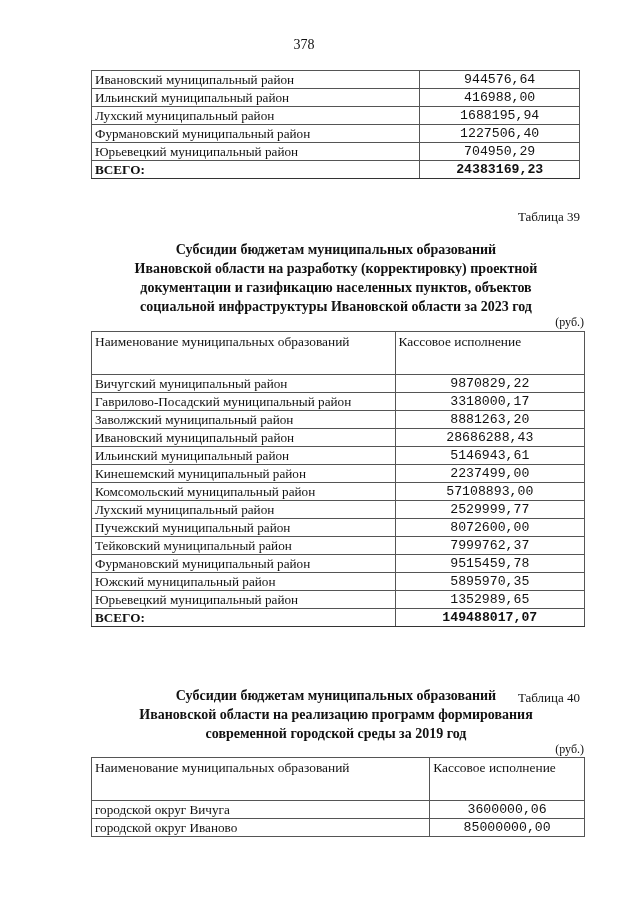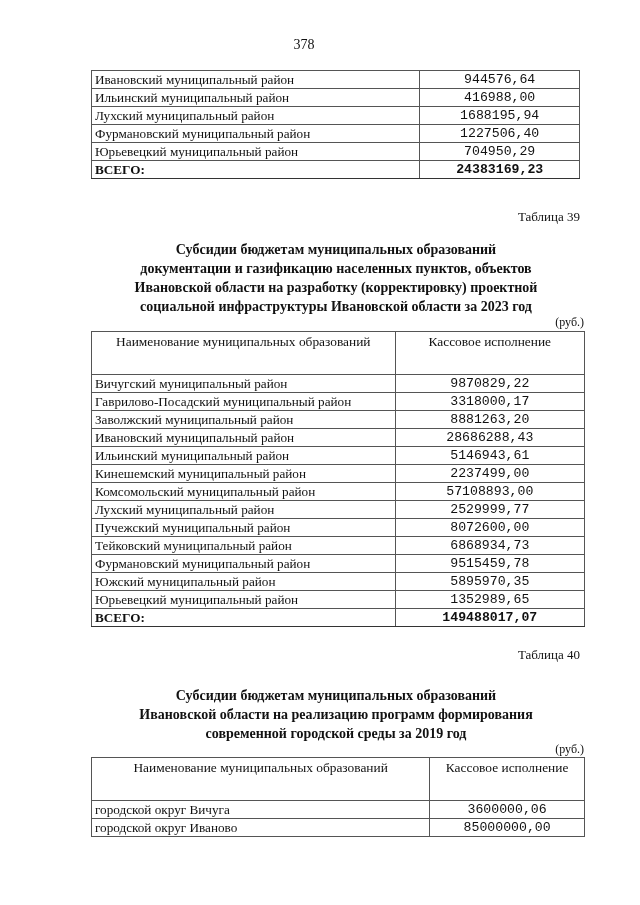--- a/index.html
+++ b/index.html
@@ -15,38 +15,38 @@
   table.doc {
     position: absolute; border-collapse: collapse;
     font-size: 13.2px; line-height: 16px;
   }
   table.doc td {
     border: 1px solid #555; padding: 0 3px; height: 17px; vertical-align: middle;
     white-space: nowrap;
   }
   table.doc td.val { text-align: center; font-family: Liberation Mono, monospace; }
   table.doc tr.total td { font-weight: bold; border-bottom: 1.5px solid #333; }
-  table.doc tr.head td { height: 40px; vertical-align: top; text-align: center; padding-top: 2px; font-size: 13.4px; }
+  table.doc tr.head td { height: 40px; vertical-align: top; text-align: left; padding-top: 2px; font-size: 13.4px; }
   .table-label { position: absolute; font-size: 13px; }
   .caption {
     position: absolute; left: 91px; width: 490px; text-align: center;
     font-weight: bold; font-size: 14px; line-height: 19px;
   }
   .unit { position: absolute; font-size: 12px; }
 
   #t0 { left: 91px; top: 70px; width: 489px; }
   #t0 col.c1 { width: 329px; } #t0 col.c2 { width: 160px; }
 
   #label39 { right: 60px; top: 209px; }
   #cap39 { top: 240px; }
   #unit39 { right: 56px; top: 315px; }
   #t39 { left: 91px; top: 331px; width: 494px; }
   #t39 col.c1 { width: 304px; } #t39 col.c2 { width: 190px; }
 
-  #label40 { right: 60px; top: 647px; }
+  #label40 { right: 60px; top: 690px; }
   #cap40 { top: 686px; }
   #unit40 { right: 56px; top: 742px; }
   #t40 { left: 91px; top: 757px; width: 494px; }
   #t40 col.c1 { width: 339px; } #t40 col.c2 { width: 155px; }
 </style>
 </head>
 <body>
 
 <div class="page-number">378</div>
 
@@ -79,22 +79,22 @@
     <tr class="total">
         <td>ВСЕГО:</td>
         <td class="val">24383169,23</td>
       </tr>
   </tbody>
 </table>
 
 <div class="table-label" id="label39">Таблица 39</div>
 <div class="caption" id="cap39">
   <div>Субсидии бюджетам муниципальных образований</div>
+  <div>Ивановской области на разработку (корректировку) проектной</div>
   <div>документации и газификацию населенных пунктов, объектов</div>
-  <div>Ивановской области на разработку (корректировку) проектной</div>
   <div>социальной инфраструктуры Ивановской области за 2023 год</div>
 </div>
 <div class="unit" id="unit39">(руб.)</div>
 <table class="doc" id="t39">
   <colgroup>
       <col class="c1">
       <col class="c2">
     </colgroup>
   <tbody>
     <tr class="head">
@@ -132,21 +132,21 @@
     <tr>
         <td>Лухский муниципальный район</td>
         <td class="val">2529999,77</td>
       </tr>
     <tr>
         <td>Пучежский муниципальный район</td>
         <td class="val">8072600,00</td>
       </tr>
     <tr>
         <td>Тейковский муниципальный район</td>
-        <td class="val">6868934,73</td>
+        <td class="val">7999762,37</td>
       </tr>
     <tr>
         <td>Фурмановский муниципальный район</td>
         <td class="val">9515459,78</td>
       </tr>
     <tr>
         <td>Южский муниципальный район</td>
         <td class="val">5895970,35</td>
       </tr>
     <tr>

